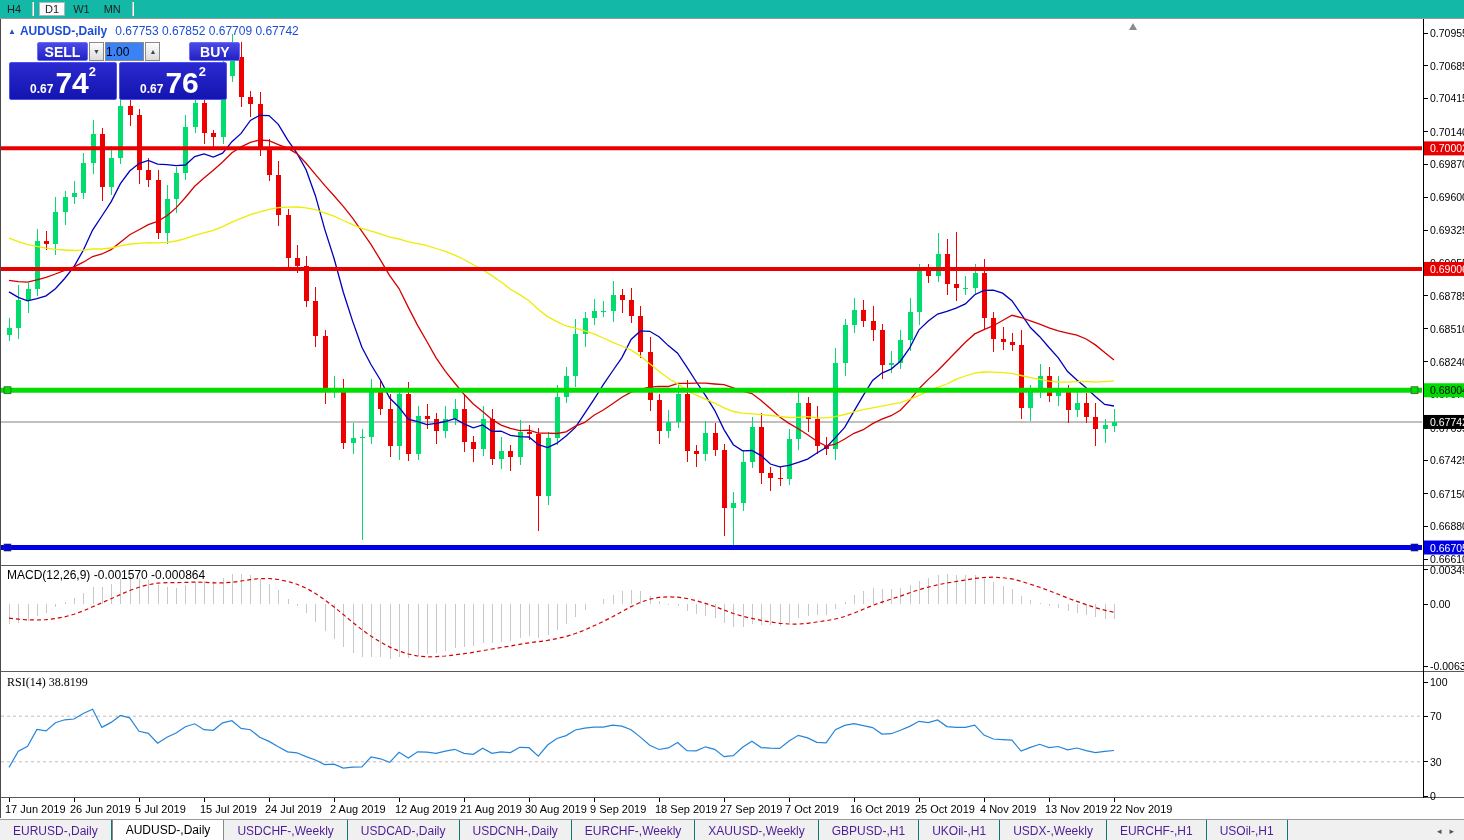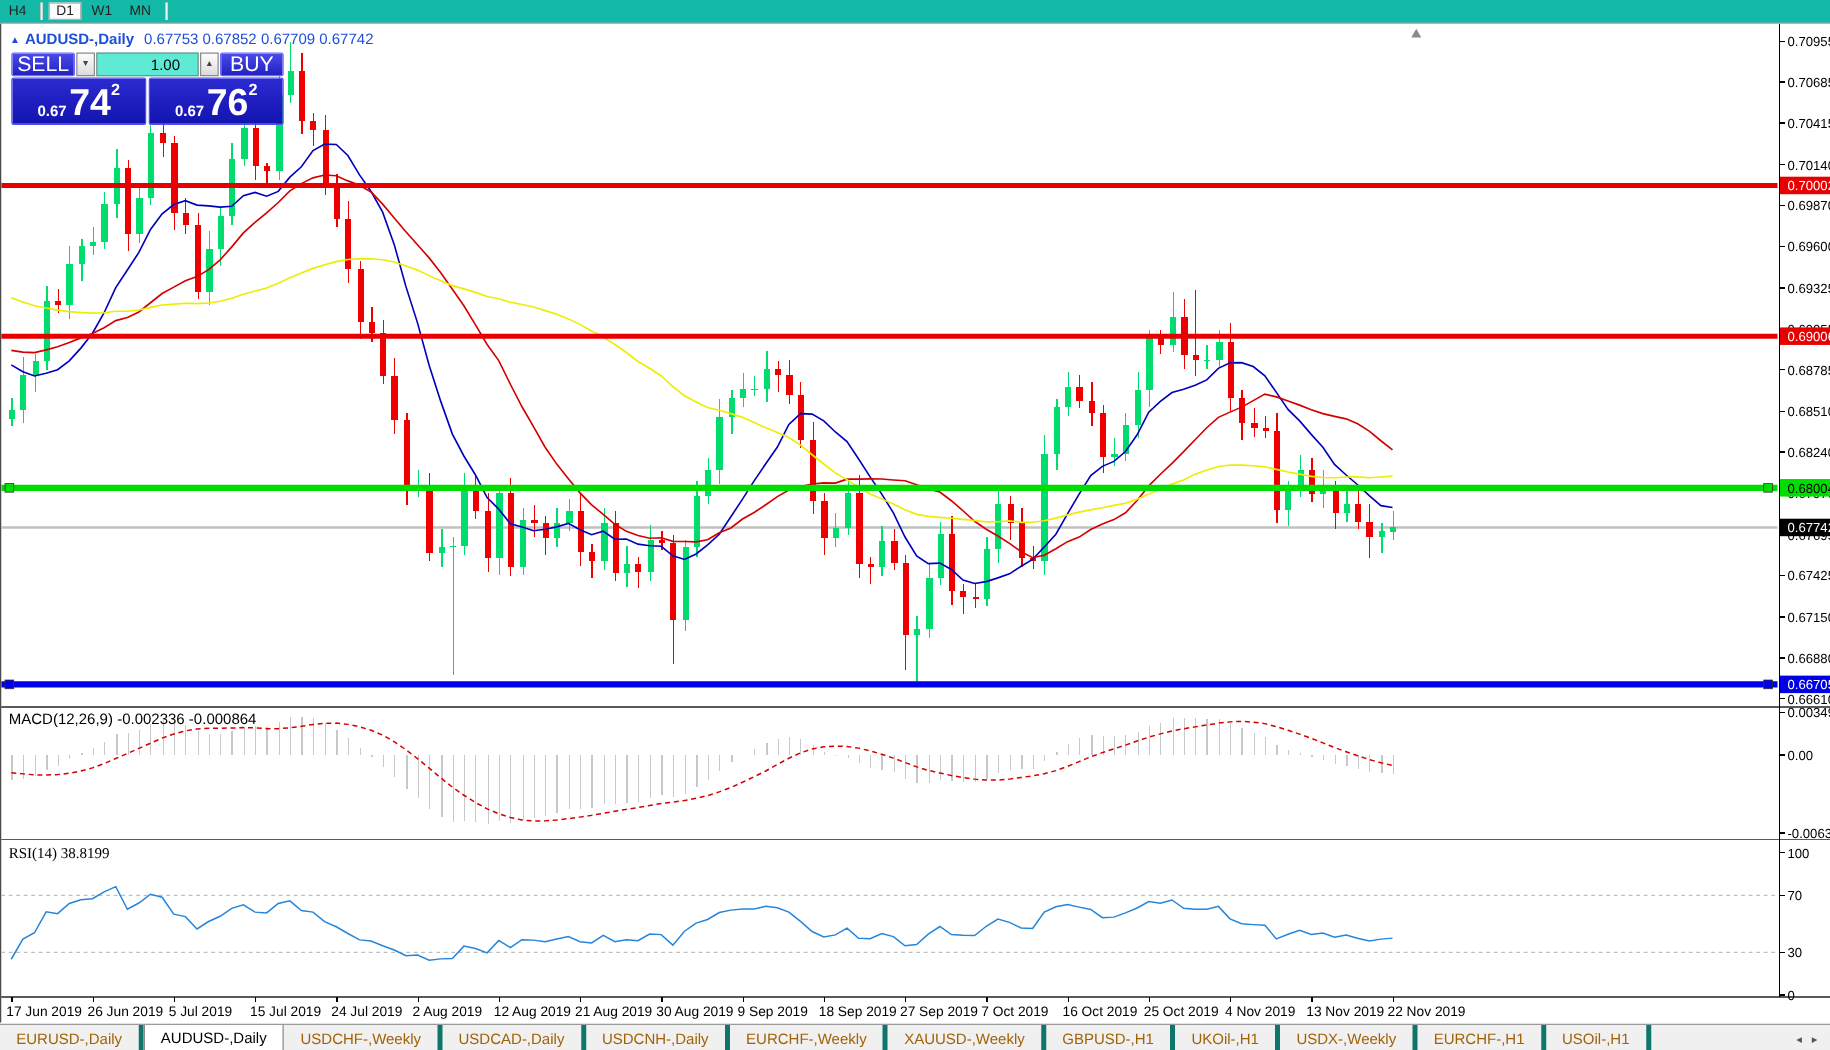--- a/index.html
+++ b/index.html
@@ -15,39 +15,39 @@
   #chartwin{position:absolute;left:0;top:19px;width:1464px;height:799px;background:#fff;
             border-left:1px solid #4a4a4a;}
   #chart-svg{position:absolute;left:0;top:0;}
   
   #title-line{position:absolute;left:7px;top:5px;font-size:12px;color:#1d4ed8;white-space:nowrap;}
   #title-line .tri{font-size:8px;vertical-align:1px;margin-right:4px;}
   #title-line .sym{font-weight:bold;margin-right:8px;}
   
   #trade-panel{position:absolute;left:8px;top:23px;width:218px;}
   #tp-row1{display:flex;height:19px;gap:1px;}
-  .tp-btn{background:linear-gradient(#4a4ae6,#2222c4);color:#fff;font-size:17px;font-weight:normal;
+  .tp-btn{background:linear-gradient(#4a4ae6,#2222c4);color:#fff;font-size:14px;font-weight:bold;
           flex:0 0 49px;display:flex;align-items:center;justify-content:center;
-          border:1px solid #6a6aff;border-radius:2px;}
+          border:1px solid #6a6aff;border-radius:2px;margin-left:28px;}
   .spin{flex:0 0 13px;background:linear-gradient(#fdfdfd,#dcdcdc);border:1px solid #8a8a8a;
         font-size:7px;color:#444;display:flex;align-items:center;justify-content:center;}
-  #vol-field{flex:1;background:#5eead4;border:1px solid #8a8a8a;font-size:12px;color:#000;
+  #vol-field{flex:1;background:#3b82f6;border:1px solid #8a8a8a;font-size:12px;color:#000;
              display:flex;align-items:center;justify-content:flex-end;padding-right:14px;}
   #tp-row2{display:flex;height:38px;gap:2px;margin-top:1px;}
   .quote{flex:1;background:linear-gradient(#2a2ad0,#1414b0);border:1px solid #5050f0;color:#fff;
          display:flex;align-items:flex-end;justify-content:center;padding-bottom:3px;border-radius:2px;}
   .quote .small{font-size:12px;font-weight:bold;margin-right:2px;line-height:14px;}
   .quote .big{font-size:30px;font-weight:bold;line-height:26px;text-align:center;}
   .quote .sup{font-size:13px;font-weight:bold;align-self:flex-start;margin-top:1px;}
   
   .pane-label{position:absolute;font-size:12px;color:#000;white-space:nowrap;}
   
   #tab-bar{position:absolute;left:0;top:819px;width:1464px;height:21px;background:#f0f0f0;
            border-top:1px solid #9a9a9a;display:flex;align-items:stretch;font-size:12px;}
-  .tab{display:flex;align-items:center;padding:0 13px;color:#a16207;border-right:4px solid #0f766e;
+  .tab{display:flex;align-items:center;padding:0 13px;color:#4c1d95;border-right:1px solid #0f766e;
        white-space:nowrap;cursor:default;}
   .tab.active{background:#fff;color:#000;border:1px solid #8a8a8a;border-top:none;font-weight:normal;}
   #tab-arrows{margin-left:auto;display:flex;align-items:center;gap:8px;padding:0 10px;color:#555;font-size:9px;}
 </style>
 </head>
 <body>
 
 <div id="toolbar">
     <div class="tf-btn">H4</div>
     <div class="tb-sep"></div>
@@ -560,21 +560,21 @@
       </div>
       <div class="quote">
         <span class="small">0.67</span>
         <span class="big">76</span>
         <span class="sup">2</span>
       </div>
     </div>
   </div>
 
   <div class="pane-label" style="left:6px;top:549px;">
-    <span>MACD(12,26,9)</span> <span>-0.002336 -0.000864</span>
+    <span>MACD(12,26,9)</span> <span>-0.001570 -0.000864</span>
   </div>
   <div class="pane-label" style="left:6px;top:656px;font-family:Liberation Serif, serif;">
     <span>RSI(14)</span> <span>38.8199</span>
   </div>
 </div>
 
 <div id="tab-bar">
     <div class="tab">EURUSD-,Daily</div>
     <div class="tab active">AUDUSD-,Daily</div>
     <div class="tab">USDCHF-,Weekly</div>

